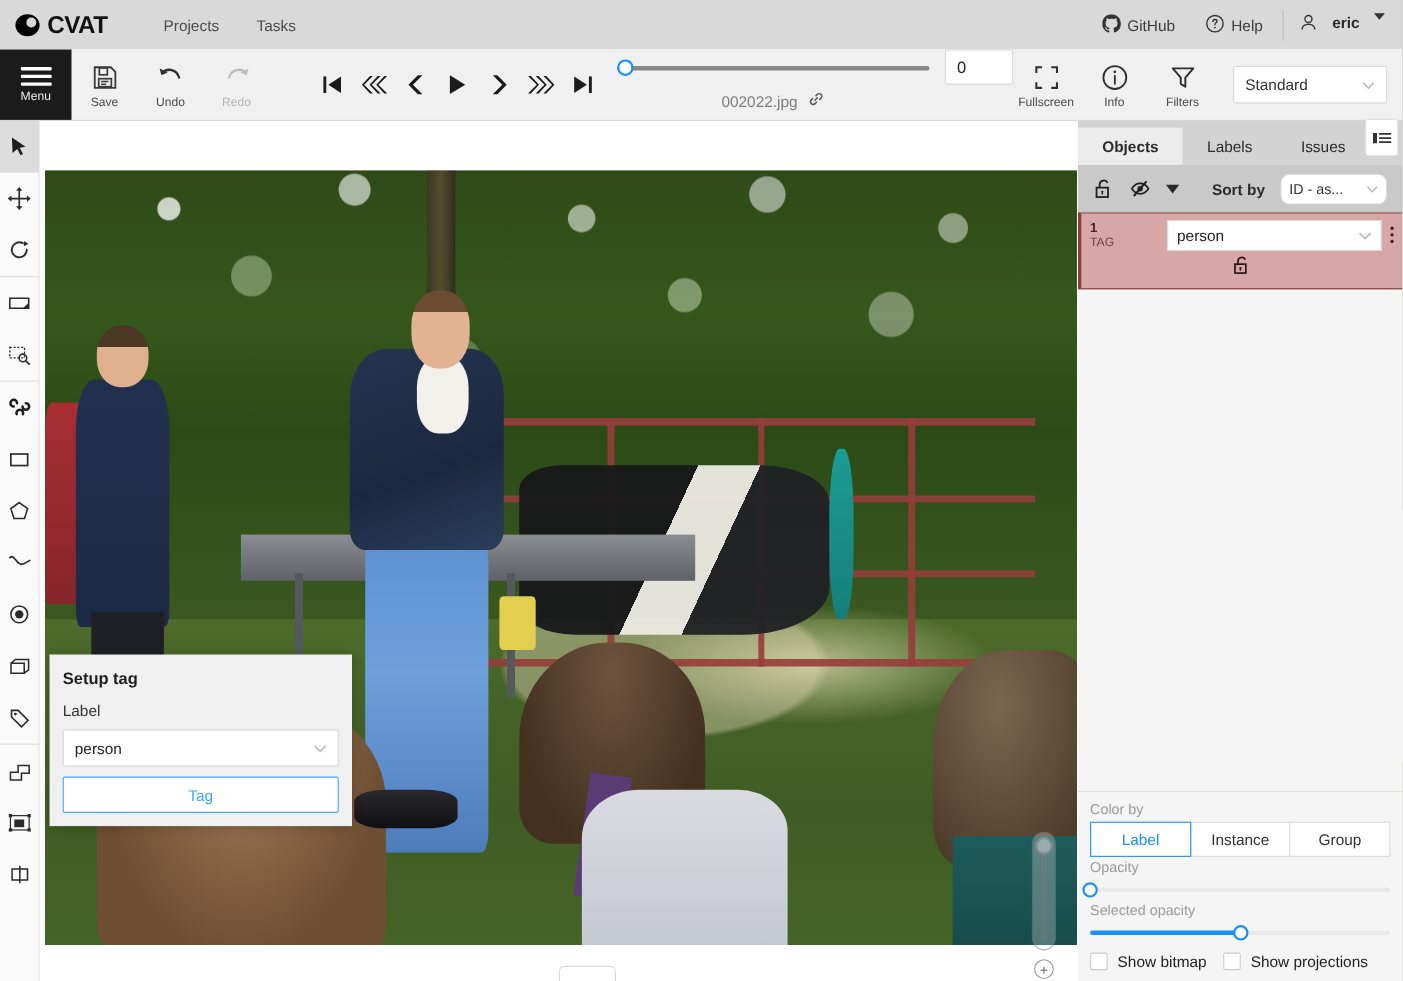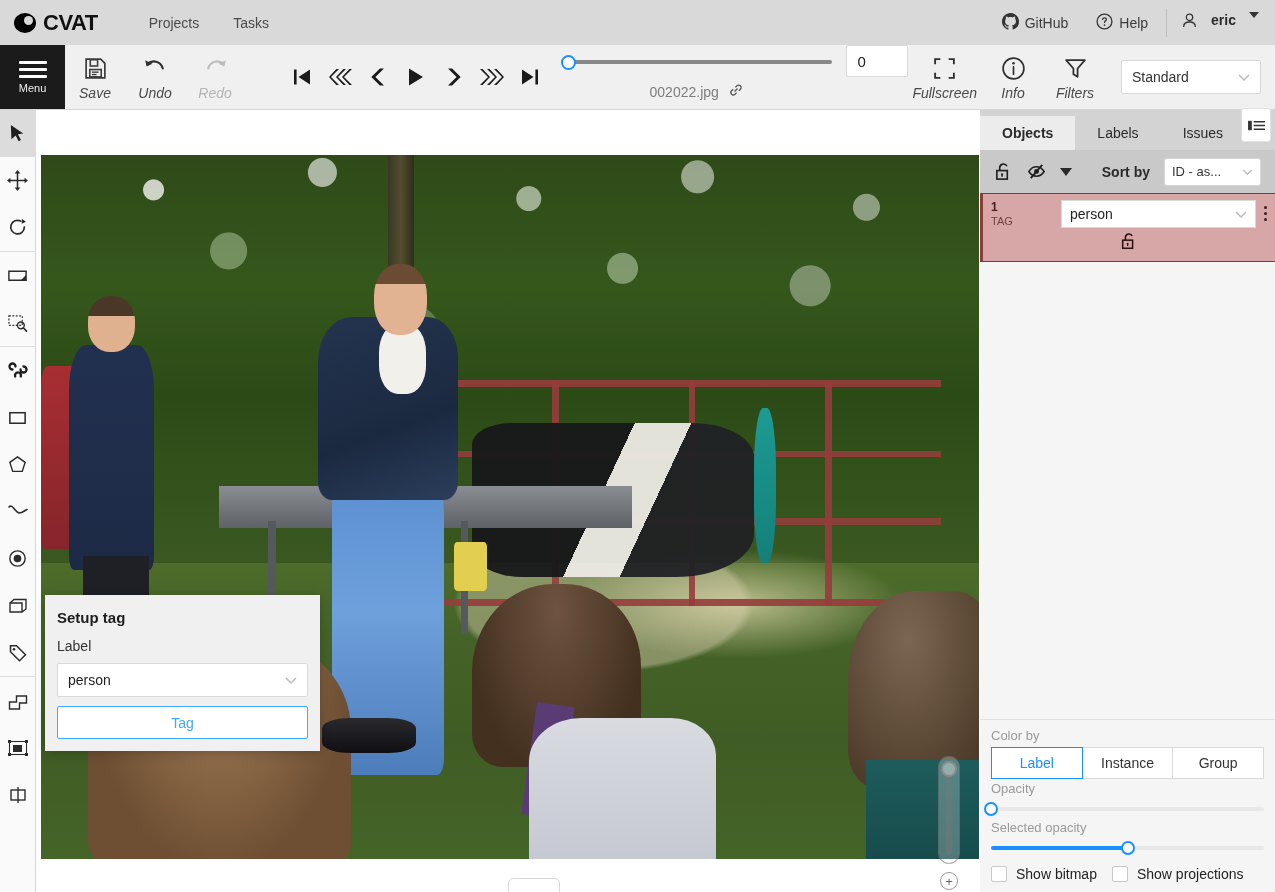--- a/index.html
+++ b/index.html
@@ -56,21 +56,21 @@
   }
   .burger { width: 28px; display:flex; flex-direction: column; gap: 4px; }
   .burger span { display:block; height: 3px; background: #fff; border-radius: 1px; }
   .menu-label { font-size: 11px; color: #eee; }
 
   .tool-item {
     display: flex; flex-direction: column; align-items: center; justify-content: center;
     min-width: 60px; gap: 2px; cursor: pointer; padding: 0 4px;
   }
   .tool-item .ic { height: 30px; display:flex; align-items:center; justify-content:center; }
-  .tool-label { font-size: 14px; color: #4a4a4a; font-style: italic; }
+  .tool-label { font-size: 11px; color: #4a4a4a; }
   .tool-label.dim { color: #b5b5b5; }
 
   .player-controls { display: flex; align-items: center; gap: 4px; margin-left: 40px; }
   .pc-btn { width: 34px; height: 40px; display: flex; align-items: center; justify-content: center; cursor: pointer; }
 
   .slider-area { flex: 1; display: flex; flex-direction: column; justify-content: center; position: relative; margin: 0 14px; min-width: 120px; }
   .frame-slider { position: relative; height: 20px; display:flex; align-items:center; }
   .fs-rail { position: absolute; left: 0; right: 0; height: 4px; background: #888; border-radius: 2px; }
   .fs-handle {
     position: absolute; left: 0px; width: 15px; height: 15px; border-radius: 50%;
@@ -306,21 +306,21 @@
     font-size: 14px; color: #2b2b2b; cursor: pointer;
   }
   .tab.active { background: #ececec; font-weight: bold; }
   .obj-controls {
     height: 43px; background: #c9c9c9; display: flex; align-items: center; gap: 14px; padding: 0 14px;
   }
   .oc-icon { cursor: pointer; display: flex; align-items: center; }
   .oc-caret { width: 0; height: 0; border-left: 6px solid transparent; border-right: 6px solid transparent; border-top: 8px solid #2a2a2a; cursor: pointer; }
   .sort-label { margin-left: auto; font-size: 14px; font-weight: bold; color: #2b2b2b; }
   .sort-select {
-    width: 97px; height: 28px; background: #fff; border: 1px solid #d9d9d9; border-radius: 3px;
+    width: 97px; height: 28px; background: #fff; border: 1px solid #d9d9d9; border-radius: 8px;
     display: flex; align-items: center; justify-content: space-between; padding: 0 7px; cursor: pointer;
   }
   .sort-select span { font-size: 13px; color: #333; }
 
   .obj-list { flex: 1; overflow-y: auto; background: #f5f5f5; }
   .obj-row {
     position: relative; background: #d7a7a7; border-top: 1px solid #7a3b3b; border-bottom: 1px solid #7a3b3b;
     border-left: 3px solid #8c3c3c;
     padding: 6px 8px 6px 8px; cursor: pointer;
   }

